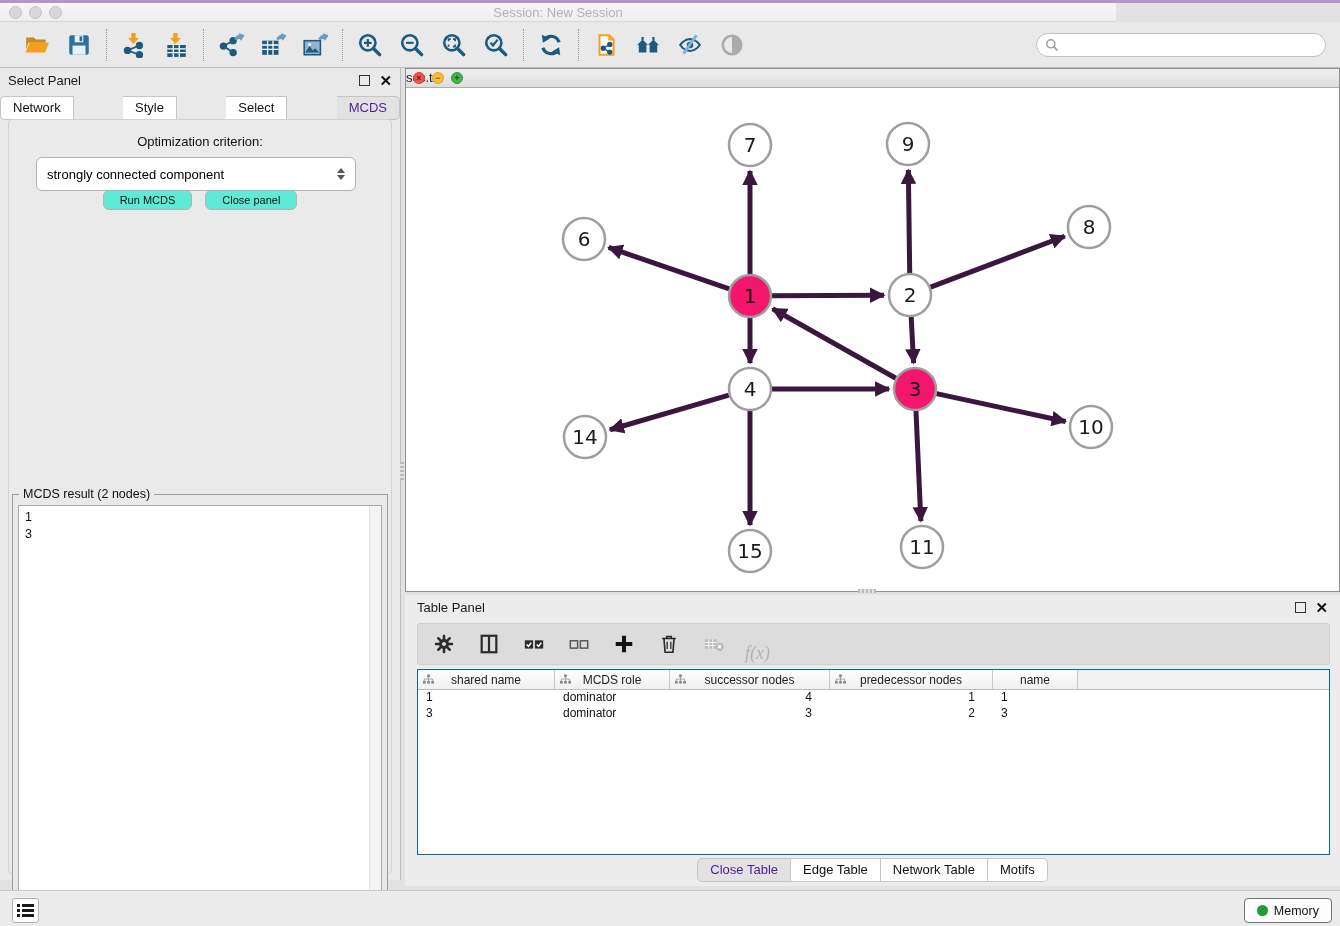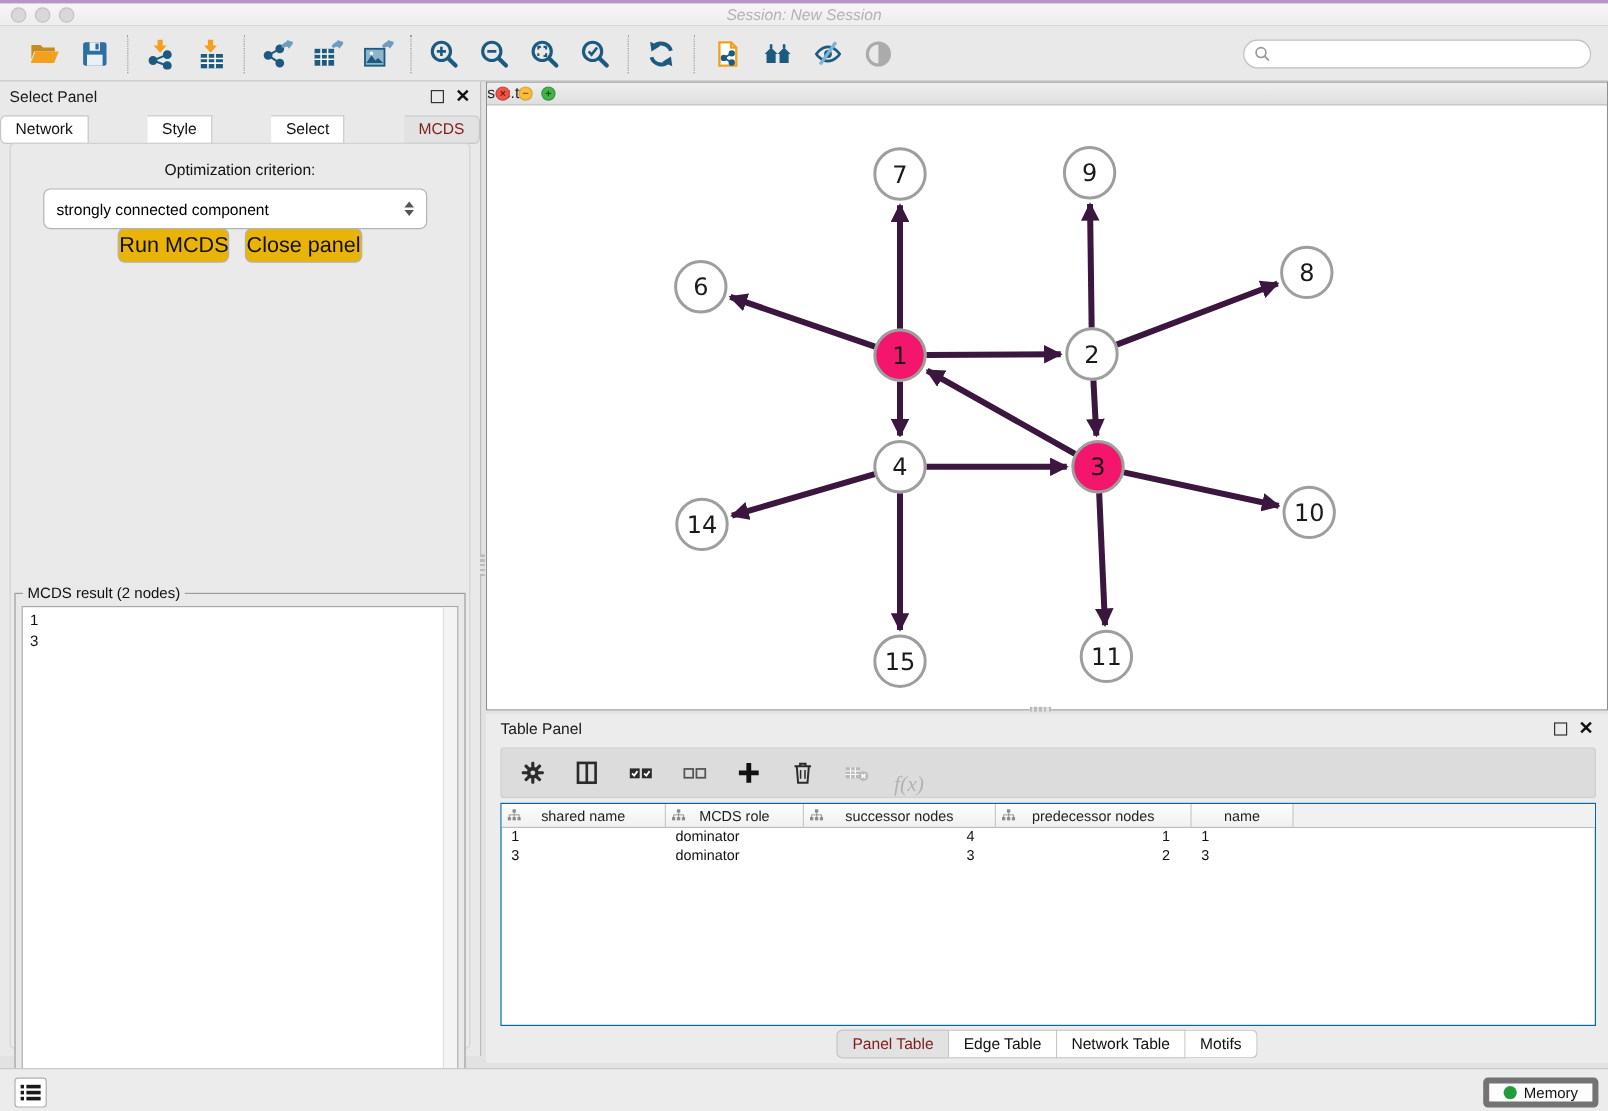--- a/index.html
+++ b/index.html
@@ -1,21 +1,21 @@
 <!DOCTYPE html>
 <html><head>
 <meta charset="utf-8">
 <style>
   * { margin:0; padding:0; box-sizing:border-box; }
   html,body { width:1340px; height:926px; }
   body { font-family:"Liberation Sans", sans-serif; background:#e2e2e2; position:relative; overflow:hidden; }
 
   
   .top-accent { position:absolute; left:0; top:0; width:1340px; height:3px; background:#b695c9; }
-  .titlebar { position:absolute; left:0; top:3px; width:1340px; height:19px; background:linear-gradient(#f6f6f6,#ededed); border-bottom:1px solid #d6d6d6;font-style:italic; }
+  .titlebar { position:absolute; left:0; top:3px; width:1116px; height:19px; background:linear-gradient(#f6f6f6,#ededed); border-bottom:1px solid #d6d6d6; }
   .tl-dots { position:absolute; left:9px; top:3px; display:flex; gap:7px; }
   .tl-dot { width:13px; height:13px; border-radius:50%; background:#d8d8d8; border:1px solid #c3c3c3; }
   .win-title { position:absolute; left:0; right:0; top:2px; text-align:center; font-size:13px; color:#b2b2b2; }
 
   
   .toolbar { position:absolute; left:0; top:22px; width:1340px; height:46px; background:#e9e9e9; border-bottom:1px solid #bfbfbf; display:flex; align-items:center; padding:0 10px; }
   .tb-group { display:flex; align-items:center; gap:14px; padding:0 13px; }
   .tb-sep { width:1px; height:32px; border-left:1px dotted #9a9a9a; }
   .tb-icon { width:28px; height:28px; display:flex; align-items:center; justify-content:center; cursor:pointer; }
   .tb-icon svg { width:26px; height:26px; }
@@ -27,31 +27,31 @@
   .control-panel { position:absolute; left:0; top:68px; width:401px; height:812px; background:#e9e9e9; border-right:1px solid #bdbdbd; }
   .panel-header { height:24px; display:flex; align-items:center; padding:0 8px; }
   .panel-title { font-size:13px; color:#1a1a1a; }
   .panel-ctrls { margin-left:auto; display:flex; gap:9px; align-items:center; }
   .float-icon { width:11px; height:11px; border:1.5px solid #333; display:inline-block; }
   .close-x { font-size:15px; font-weight:bold; color:#111; line-height:11px; cursor:pointer; }
   .cp-tabs { position:absolute; left:0; right:0; top:28px; display:flex; justify-content:space-between; }
   .tab { font-size:13px; padding:3px 12px 4px; background:#fff; border:1px solid #c5c5c5; border-left:none; color:#111; cursor:pointer; }
   .tab:first-child { border-left:1px solid #c5c5c5; border-radius:5px 0 0 5px; }
   .tab:last-child { border-radius:0 5px 5px 0; }
-  .tab.disabled { background:#e2e2e2; color:#7f1d1d; }
+  .tab.disabled { background:#e2e2e2; color:#4c1d95; }
   .cp-content { position:absolute; left:8px; right:8px; top:51px; bottom:6px; background:#eaeaea; border:1px solid #d2d2d2; border-radius:4px; }
   .opt-label { position:absolute; left:0; right:0; top:66px; text-align:center; font-size:13px; color:#111; }
   .opt-select { position:absolute; left:36px; right:44px; top:89px; height:23px; background:#fff; border:1px solid #b3b3b3; border-radius:6px; display:flex; align-items:center; padding:16px 10px; font-size:13px; cursor:pointer; }
   .opt-select .sel-text { flex:1; }
   .stepper { display:flex; flex-direction:column; gap:2px; align-items:center; }
   .stepper i { width:0; height:0; border-left:4px solid transparent; border-right:4px solid transparent; display:block; }
   .stepper .up { border-bottom:5px solid #555; }
   .stepper .down { border-top:5px solid #555; }
   .cp-buttons { position:absolute; left:0; right:0; top:122px; display:flex; justify-content:center; gap:13px; }
-  .btn { background:#eab308; border:1px solid #b3b3b3; border-radius:6px; font-size:18px; font-family:"Liberation Sans",sans-serif; padding:3px 0; color:#111; cursor:pointer; }
+  .btn { background:#5eead4; border:1px solid #b3b3b3; border-radius:6px; font-size:11px; font-family:"Liberation Sans",sans-serif; padding:3px 16px; color:#111; cursor:pointer; }
   .result-fieldset { position:absolute; left:12px; right:12px; top:426px; height:414px; border:1px solid #9c9c9c; background:#e9e9e9; }
   .result-legend { position:absolute; left:6px; top:-8px; background:#e9e9e9; padding:0 4px; font-size:12.5px; color:#111; }
   .result-box { position:absolute; left:5px; right:5px; top:10px; bottom:6px; background:#fff; border:1px solid #a8a8a8; font-size:12.5px; color:#111; padding:3px 6px; line-height:17px; overflow:hidden; }
   .result-scroll { position:absolute; right:0; top:0; bottom:0; width:12px; background:#f4f4f4; border-left:1px solid #e0e0e0; }
 
   
   .net-window { position:absolute; left:405px; top:68px; width:935px; height:524px; border:1px solid #8f8f8f; background:#fff; }
   .net-titlebar { height:19px; background:linear-gradient(#efefef,#dedede); border-bottom:1px solid #adadad; position:relative; }
   .net-lights { position:absolute; left:7px; top:3px; display:flex; gap:7px; }
   .light { width:12px; height:12px; border-radius:50%; font-size:9px; line-height:11px; text-align:center; font-weight:bold; }
@@ -75,21 +75,21 @@
   .trow { display:flex; height:16px; font-size:12px; color:#111; cursor:default; }
   .td { padding:0 8px; overflow:hidden; white-space:nowrap; }
   .td.num { text-align:right; padding-right:18px; }
   .c0 { width:137px; } .c1 { width:115px; } .c2 { width:160px; } .c3 { width:163px; } .c4 { width:85px; }
   .tp-tabs { position:absolute; left:0; right:0; bottom:4px; display:flex; justify-content:center; }
   .hier svg { width:11px; height:11px; display:block; }
 
   
   .statusbar { position:absolute; left:0; top:890px; width:1340px; height:36px; background:#ececec; border-top:1px solid #c9c9c9; }
   .list-btn { position:absolute; left:12px; top:7px; width:27px; height:25px; background:#fff; border:1px solid #b0b0b0; border-radius:3px; display:flex; align-items:center; justify-content:center; cursor:pointer; }
-  .memory-btn { position:absolute; right:8px; top:7px; height:25px; background:#fdfdfd; border:5px solid #737373; border-radius:4px; display:flex; align-items:center; gap:6px; padding:0 12px; font-size:12.5px; color:#111; cursor:pointer; }
+  .memory-btn { position:absolute; right:8px; top:7px; height:25px; background:#fdfdfd; border:1px solid #737373; border-radius:4px; display:flex; align-items:center; gap:6px; padding:0 12px; font-size:12.5px; color:#111; cursor:pointer; }
   .mem-dot { width:11px; height:11px; border-radius:50%; background:#1f9d3a; }
 
   
   .vgrip { position:absolute; left:400px; top:462px; width:4px; height:18px; background:repeating-linear-gradient(#bbb,#bbb 2px,#e2e2e2 2px,#e2e2e2 4px); }
   .hgrip { position:absolute; left:858px; top:589px; width:18px; height:4px; background:repeating-linear-gradient(90deg,#bbb,#bbb 2px,#e2e2e2 2px,#e2e2e2 4px); }
 </style>
 </head>
 <body>
 
 <div class="top-accent"></div>
@@ -516,21 +516,21 @@
     </div>
     <div class="trow">
       <div class="td c0">3</div>
       <div class="td c1">dominator</div>
       <div class="td c2 num">3</div>
       <div class="td c3 num">2</div>
       <div class="td c4">3</div>
     </div>
   </div>
   <div class="tp-tabs">
-    <span class="tab disabled">Panel Table</span>
+    <span class="tab disabled">Close Table</span>
     <span class="tab">Edge Table</span>
     <span class="tab">Network Table</span>
     <span class="tab">Motifs</span>
   </div>
 </div>
 
 <div class="statusbar">
   <div class="list-btn">
     <svg width="17" height="15" viewBox="0 0 17 15">
         <g fill="#1a1a1a">

